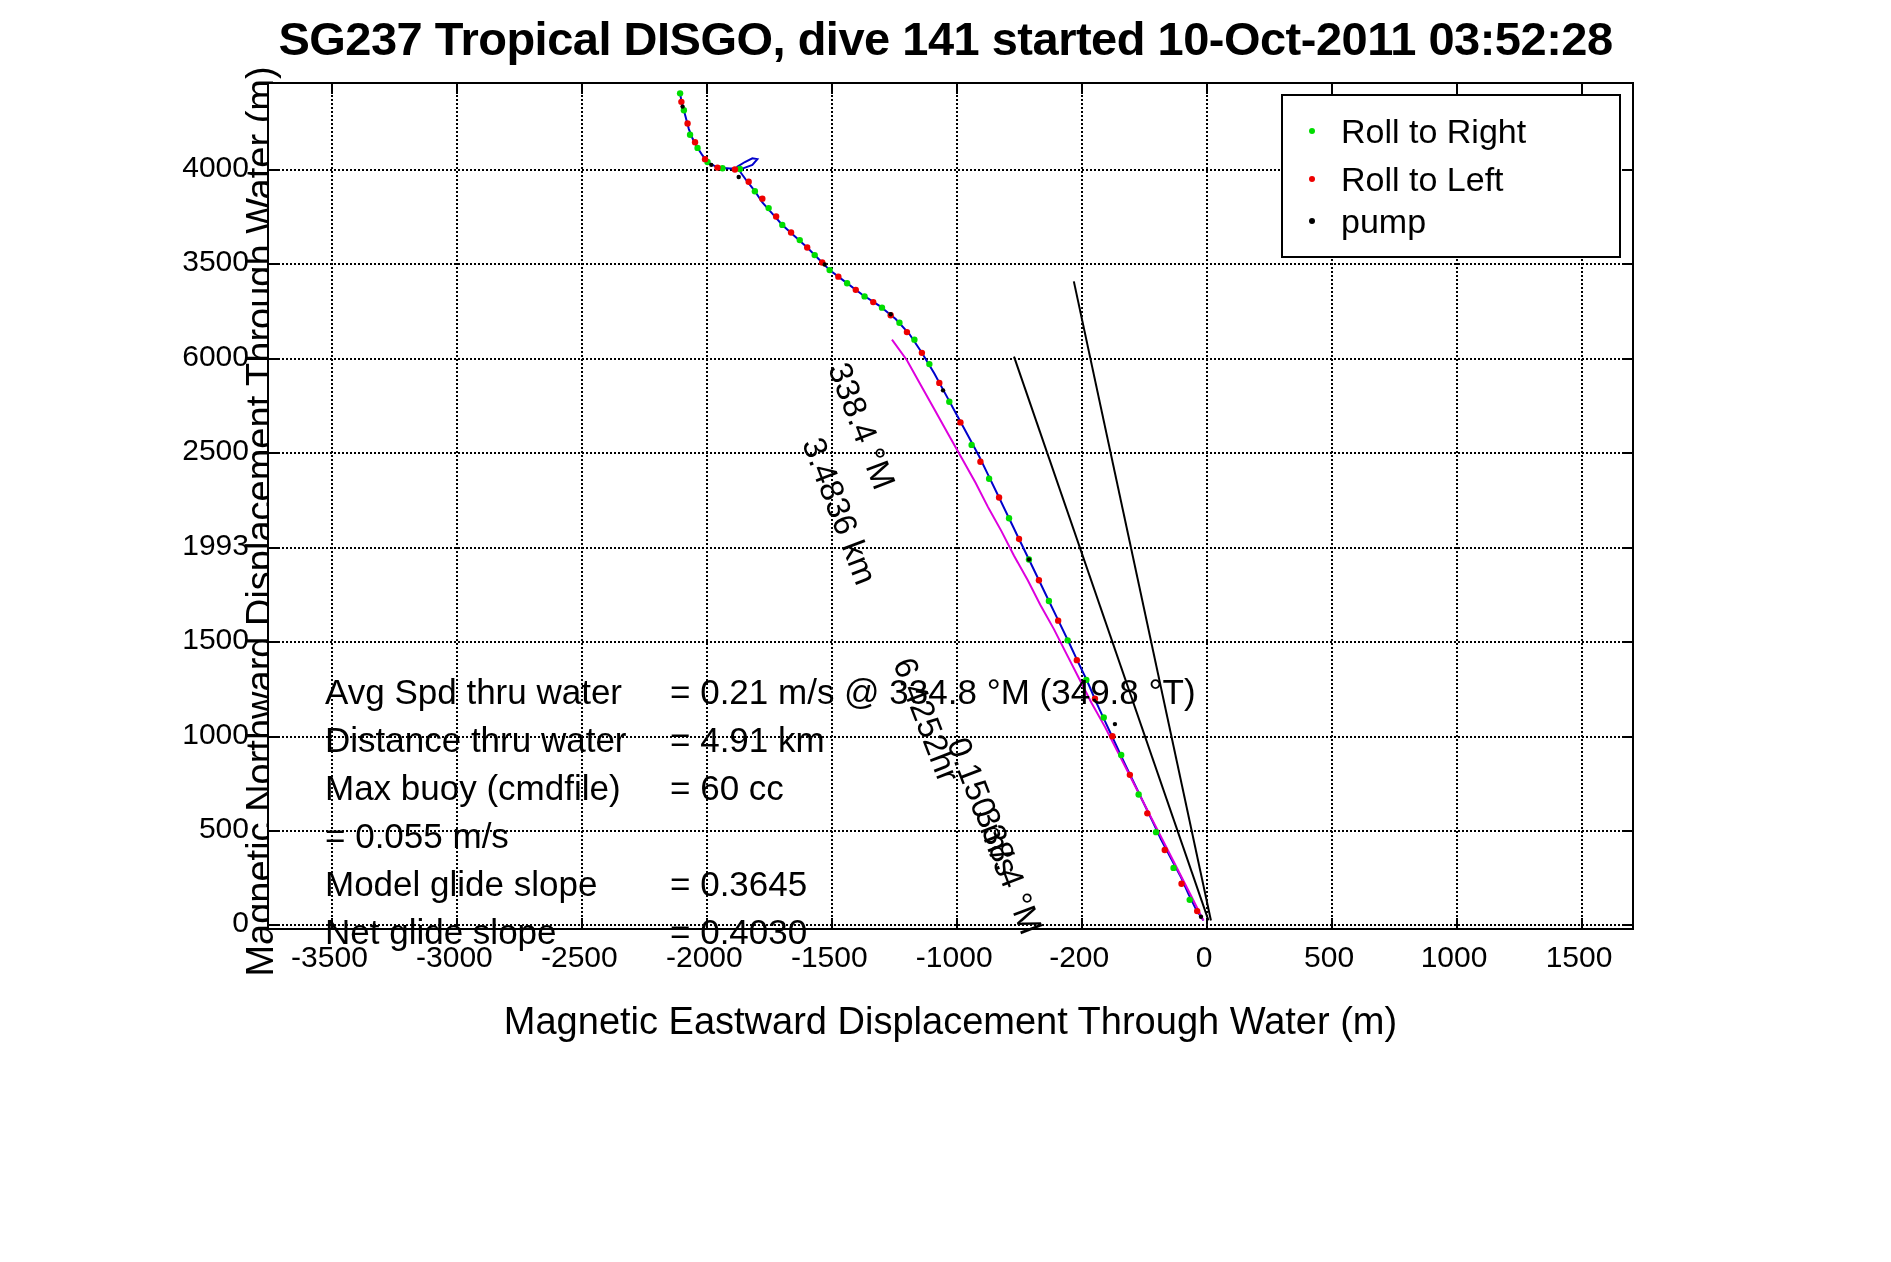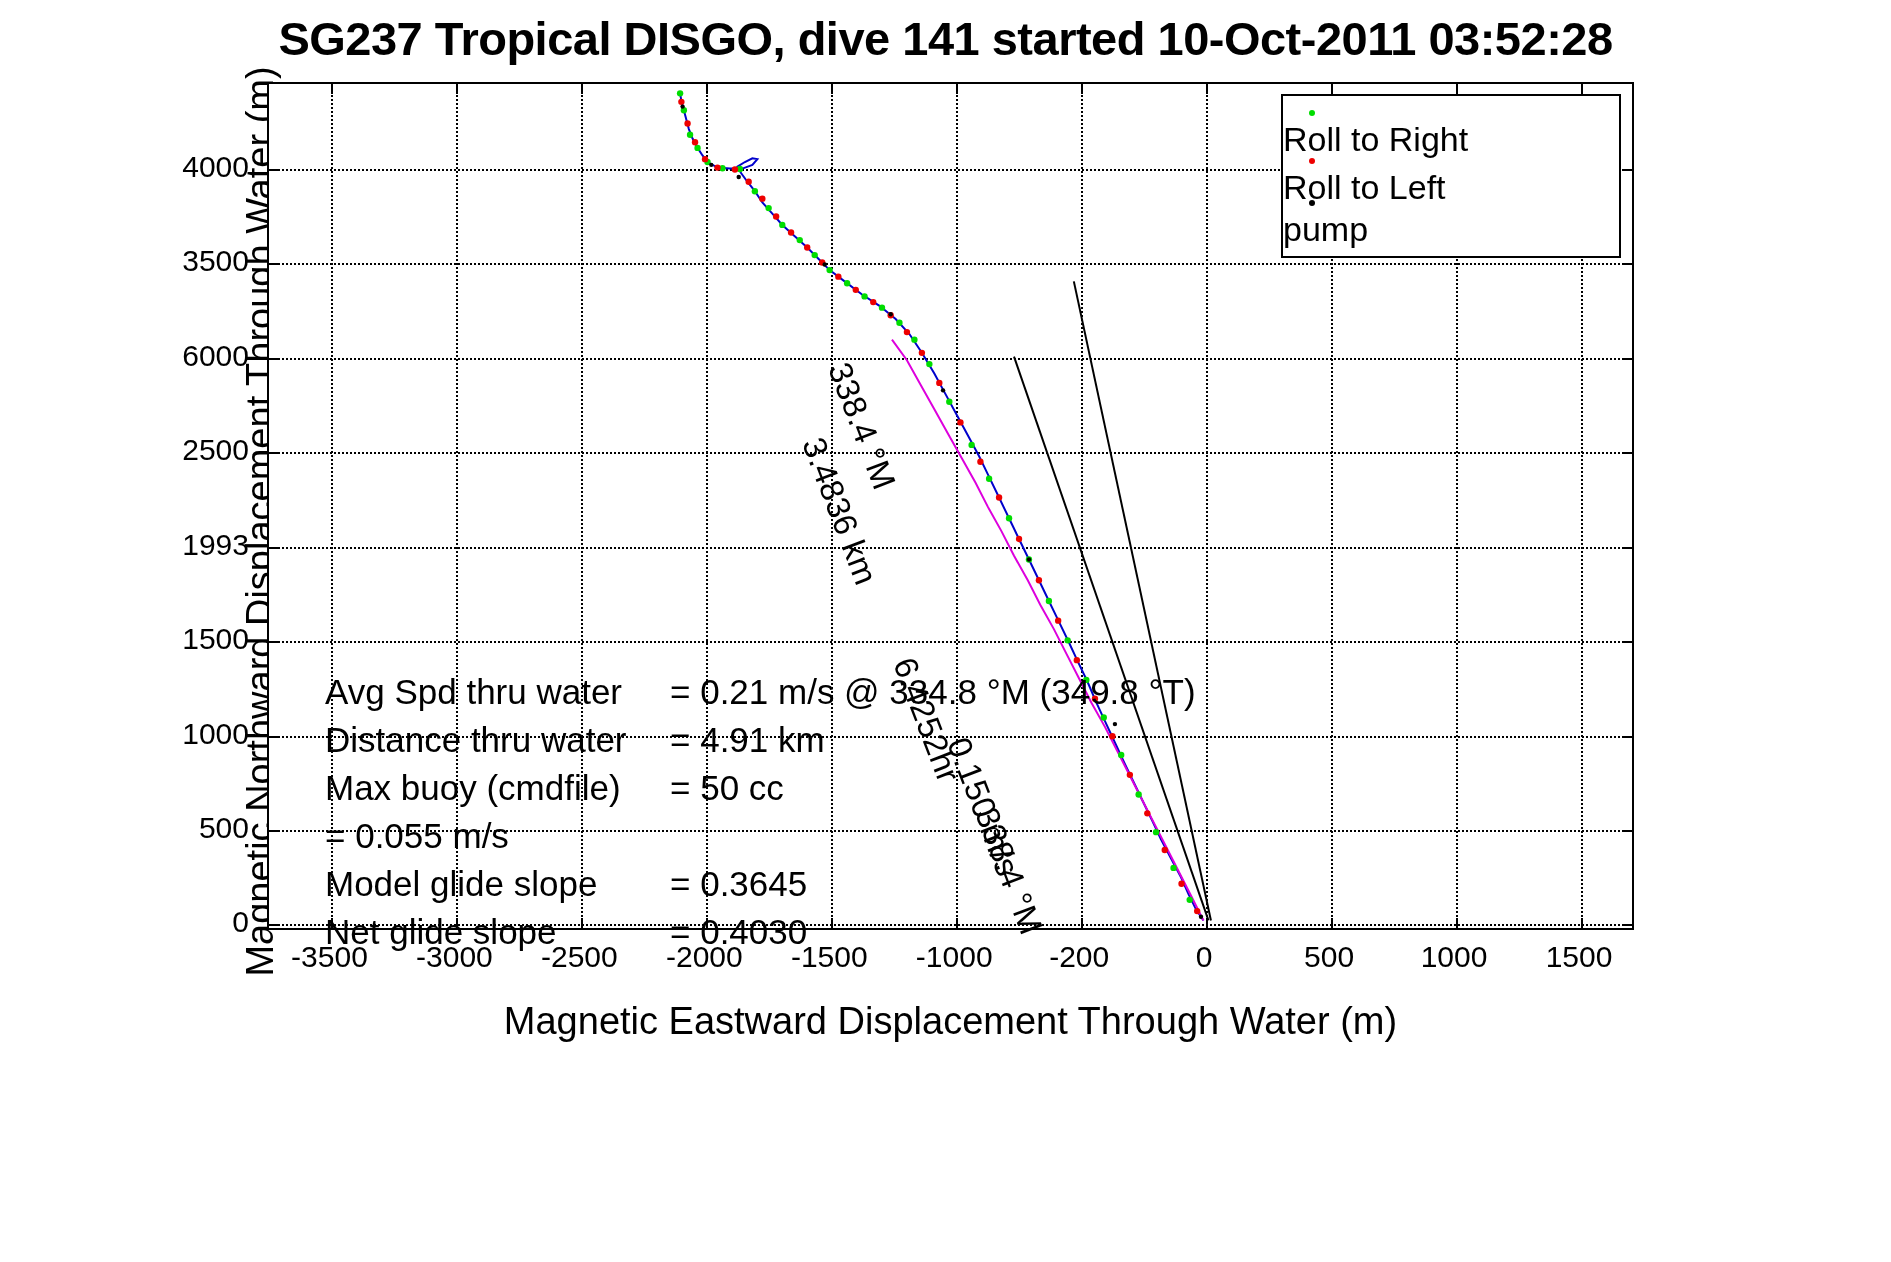--- a/index.html
+++ b/index.html
@@ -137,21 +137,21 @@
     background: #fff;
     box-sizing: border-box;
     z-index: 40;
   }
   .legend-row {
     position: absolute;
     left: 0;
     width: 100%;
     height: 50px;
     display: flex;
-    flex-direction: column;
+    align-items: center;
   }
   .legend-marker {
     width: 58px;
     text-align: center;
     font-size: 34px;
     line-height: 0;
   }
   .legend-label {
     font-size: 34px;
     white-space: nowrap;
@@ -384,21 +384,21 @@
       <div class="ann-row">
         <span class="ann-key">Avg Spd thru water</span>
         <span class="ann-val">=  0.21 m/s @ 334.8 °M (349.8 °T)</span>
       </div>
       <div class="ann-row">
         <span class="ann-key">Distance thru water</span>
         <span class="ann-val">=  4.91 km</span>
       </div>
       <div class="ann-row">
         <span class="ann-key">Max buoy (cmdfile)</span>
-        <span class="ann-val">= 50 cc</span>
+        <span class="ann-val">= 60 cc</span>
       </div>
       <div class="ann-row">
         <span class="ann-val">= 0.055 m/s</span>
       </div>
       <div class="ann-row">
         <span class="ann-key">Model glide slope</span>
         <span class="ann-val">= 0.3645</span>
       </div>
       <div class="ann-row">
         <span class="ann-key">Net glide slope</span>

